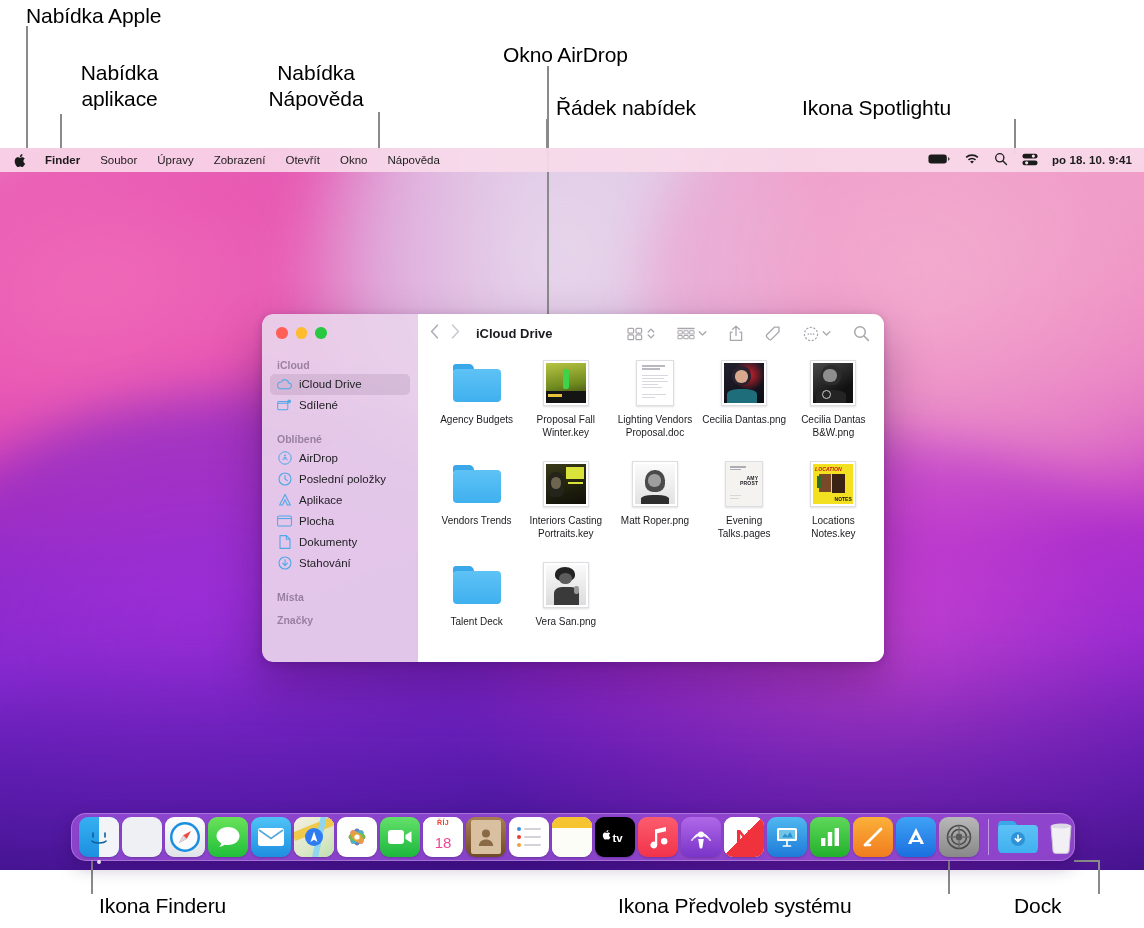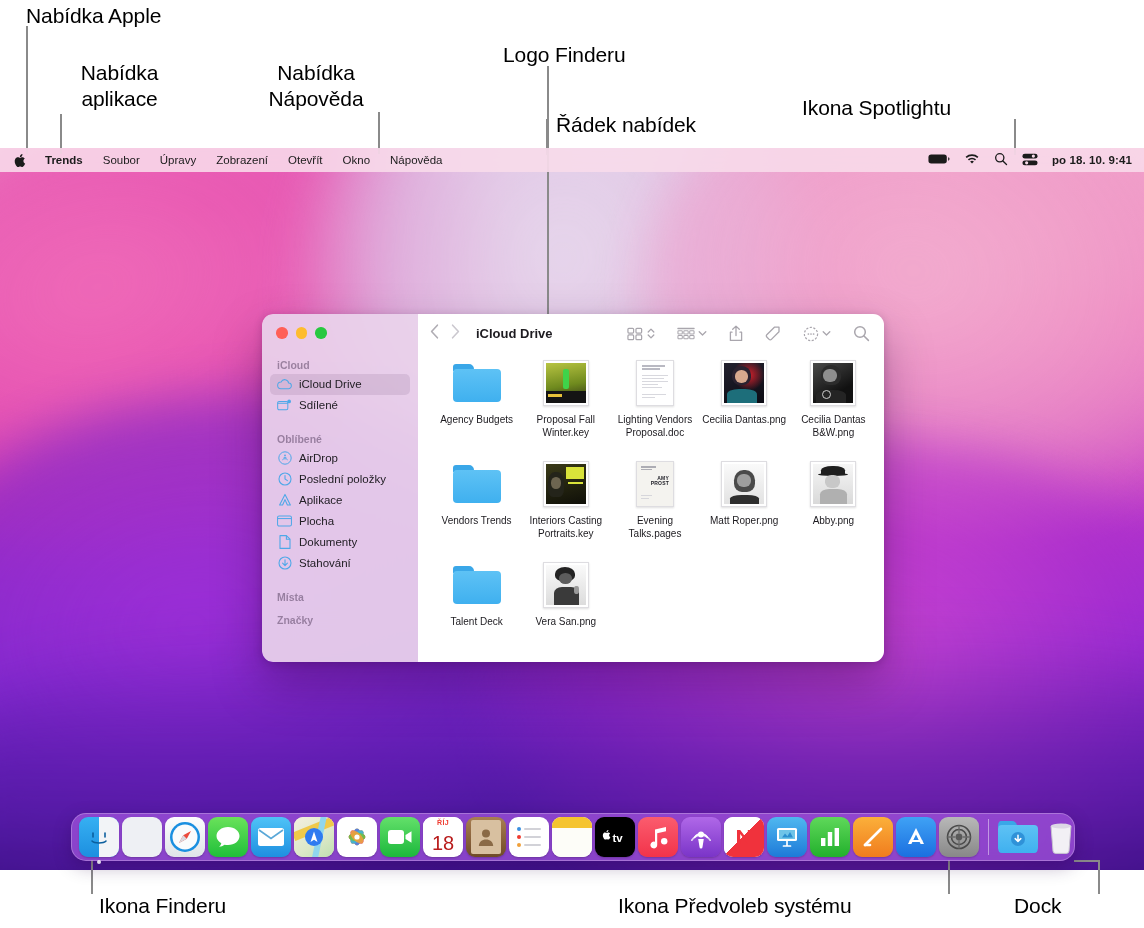--- a/index.html
+++ b/index.html
@@ -199,21 +199,21 @@
   <div class="blob b6"></div>
 </div>
 
 <div id="menubar">
   <div class="mb-left">
     <div class="mb-apple">
       <svg width="13" height="15" viewBox="0 0 14 16">
           <path fill="#1b1b1b" d="M11.2 8.5c0-1.7 1.4-2.5 1.5-2.6-0.8-1.2-2.1-1.3-2.5-1.4-1.1-0.1-2.1 0.6-2.6 0.6-0.5 0-1.4-0.6-2.3-0.6-1.2 0-2.3 0.7-2.9 1.8-1.2 2.1-0.3 5.3 0.9 7 0.6 0.8 1.3 1.8 2.2 1.7 0.9 0 1.2-0.6 2.3-0.6 1.1 0 1.3 0.6 2.3 0.5 0.9 0 1.5-0.8 2.1-1.7 0.7-1 0.9-1.9 0.9-1.9C13.1 11.3 11.2 10.5 11.2 8.5zM9.5 3.3C10 2.7 10.3 1.9 10.2 1 9.5 1.1 8.6 1.5 8.1 2.1 7.7 2.7 7.3 3.5 7.4 4.3 8.2 4.4 9 3.9 9.5 3.3z"></path>
         </svg>
     </div>
-    <div class="mb-item bold">Trends</div>
+    <div class="mb-item bold">Finder</div>
     <div class="mb-item">Soubor</div>
     <div class="mb-item">Úpravy</div>
     <div class="mb-item">Zobrazení</div>
     <div class="mb-item">Otevřít</div>
     <div class="mb-item">Okno</div>
     <div class="mb-item">Nápověda</div>
   </div>
   <div class="mb-right">
     <span>
       <svg width="22" height="12" viewBox="0 0 24 12">
@@ -510,61 +510,61 @@
             <div style="position:absolute;right:4%;top:8%;width:46%;height:30%;background:#d9e33a"></div>
             <div style="position:absolute;right:6%;top:46%;width:38%;height:5%;background:#d9e33a"></div>
           </div>
             </div>
         </div>
         <div class="fname">Interiors Casting Portraits.key</div>
       </div>
 
       <div class="fcell">
         <div class="fthumb">
+          <div class="ph">
+              <div class="ph-in" style="position:relative;overflow:hidden;background:#f2f2f2">
+            <div style="position:absolute;inset:0;background:linear-gradient(180deg,#fafafa 0%,#e2e2e2 100%)"></div>
+            <div style="position:absolute;left:24%;top:14%;width:52%;height:56%;background:#4a4a4a;border-radius:46% 46% 38% 38%"></div>
+            <div style="position:absolute;left:32%;top:26%;width:34%;height:32%;background:#9e9e9e;border-radius:46%"></div>
+            <div style="position:absolute;left:14%;bottom:0;width:72%;height:22%;background:#2e2e2e;border-radius:40% 40% 0 0"></div>
+          </div>
+            </div>
+        </div>
+        <div class="fname">Matt Roper.png</div>
+      </div>
+
+      <div class="fcell">
+        <div class="fthumb">
           <div class="doc" style="padding:4px 4px;background:#f4f3ef">
             <div style="height:1.5px;background:#adadb4;width:55%;margin-bottom:1px"></div>
             <div style="height:1.5px;background:#adadb4;width:38%;margin-bottom:6px"></div>
             <div style="font-size:5px;font-weight:700;color:#22222a;text-align:right;line-height:1.05;letter-spacing:.2px">AMY<br>PROST</div>
             <div style="height:1px;background:#d6d6db;width:40%;margin-top:8px;margin-bottom:2px"></div>
             <div style="height:1px;background:#d6d6db;width:30%;margin-bottom:2px"></div>
             <div style="font-size:4px;color:#55555e;margin-top:7px">06.07.2021</div>
           </div>
         </div>
         <div class="fname">Evening Talks.pages</div>
       </div>
 
       <div class="fcell">
         <div class="fthumb">
           <div class="ph">
-              <div class="ph-in" style="position:relative;overflow:hidden;background:#f2f2f2">
-            <div style="position:absolute;inset:0;background:linear-gradient(180deg,#fafafa 0%,#e2e2e2 100%)"></div>
-            <div style="position:absolute;left:24%;top:14%;width:52%;height:56%;background:#4a4a4a;border-radius:46% 46% 38% 38%"></div>
-            <div style="position:absolute;left:32%;top:26%;width:34%;height:32%;background:#9e9e9e;border-radius:46%"></div>
-            <div style="position:absolute;left:14%;bottom:0;width:72%;height:22%;background:#2e2e2e;border-radius:40% 40% 0 0"></div>
+              <div class="ph-in" style="position:relative;overflow:hidden;background:#f2e021">
+            <div style="position:absolute;left:4%;top:5%;font-size:5.2px;font-weight:700;color:#c01818;font-style:italic">LOCATION</div>
+            <div style="position:absolute;left:14%;top:26%;width:30%;height:44%;background:#7a4a28"></div>
+            <div style="position:absolute;left:46%;top:24%;width:34%;height:48%;background:#3a2314"></div>
+            <div style="position:absolute;left:8%;top:30%;width:10%;height:30%;background:#2e6b2a"></div>
+            <div style="position:absolute;right:4%;bottom:4%;font-size:5px;font-weight:700;color:#111">NOTES</div>
           </div>
             </div>
         </div>
-        <div class="fname">Matt Roper.png</div>
-      </div>
-
-
-      <div class="fcell">
-        <div class="fthumb">
-          <div class="ph">
-              <div class="ph-in" style="position:relative;overflow:hidden;background:#ececec">
-            <div style="position:absolute;inset:0;background:linear-gradient(180deg,#f6f6f6 0%,#d9d9d9 100%)"></div>
-            <div style="position:absolute;left:20%;top:6%;width:58%;height:22%;background:#1f1f1f;border-radius:48% 48% 14% 14%"></div>
-            <div style="position:absolute;left:12%;top:22%;width:74%;height:8%;background:#1f1f1f;border-radius:50%"></div>
-            <div style="position:absolute;left:30%;top:27%;width:36%;height:32%;background:#c8c8c8;border-radius:44%"></div>
-            <div style="position:absolute;left:16%;bottom:0;width:68%;height:38%;background:#b0b0b0;border-radius:34% 34% 0 0"></div>
-          </div>
-            </div>
-        </div>
-        <div class="fname">Abby.png</div>
-      </div>
+        <div class="fname">Locations Notes.key</div>
+      </div>
+
 
 
       <div class="fcell">
         <div class="fthumb">
             <div class="folder"></div>
           </div>
         <div class="fname">Talent Deck</div>
       </div>
 
       <div class="fcell">
@@ -660,21 +660,21 @@
 
   <div class="dico" style="background:linear-gradient(180deg,#63e06a 0%,#1cb83c 100%)">
     <svg width="26" height="18" viewBox="0 0 26 18">
         <rect x="1" y="2" width="16" height="14" rx="3" fill="#fff"></rect>
         <path d="M18.5 7 24.5 3.2v11.6L18.5 11z" fill="#fff"></path>
       </svg>
   </div>
 
   <div class="dico" style="background:#fff;flex-direction:column;padding:0">
     <div style="width:100%;height:11px;background:#fff;color:#ef3b30;font-size:7px;font-weight:700;display:flex;align-items:center;justify-content:center;letter-spacing:.3px">ŘÍJ</div>
-    <div style="flex:1;width:100%;display:flex;align-items:center;justify-content:center;font-size:20px;font-weight:400;color:#b91c1c;line-height:1">18</div>
+    <div style="flex:1;width:100%;display:flex;align-items:center;justify-content:center;font-size:15px;font-weight:400;color:#ec4899;line-height:1">18</div>
   </div>
 
   <div class="dico" style="background:linear-gradient(180deg,#a97f52 0%,#6f4a28 100%)">
     <div style="width:30px;height:34px;background:#d8c0a0;border-radius:2px;display:flex;align-items:center;justify-content:center">
       <svg width="18" height="20" viewBox="0 0 18 20">
           <circle cx="9" cy="6.5" r="4" fill="#8a6a46"></circle>
           <path d="M1.8 19c0-4 3.2-6.6 7.2-6.6s7.2 2.6 7.2 6.6z" fill="#8a6a46"></path>
         </svg>
     </div>
   </div>
@@ -795,24 +795,24 @@
 <div class="leader" style="left:26px; top:26px; height:128px;"></div>
 
 <div class="anno center" style="left:57px; top:60px; width:125px;">Nabídka
 aplikace</div>
 <div class="leader" style="left:60px; top:114px; height:40px;"></div>
 
 <div class="anno center" style="left:240px; top:60px; width:152px;">Nabídka
 Nápověda</div>
 <div class="leader" style="left:378px; top:112px; height:42px;"></div>
 
-<div class="anno" style="left:503px; top:42px;">Logo Finderu</div>
+<div class="anno" style="left:503px; top:42px;">Okno AirDrop</div>
 <div class="leader" style="left:547px; top:66px; height:249px;"></div>
 
-<div class="anno" style="left:556px; top:112px;">Řádek nabídek</div>
+<div class="anno" style="left:556px; top:95px;">Řádek nabídek</div>
 <div class="leader" style="left:546px; top:119px; height:36px;"></div>
 
 <div class="anno" style="left:802px; top:95px;">Ikona Spotlightu</div>
 <div class="leader" style="left:1014px; top:119px; height:36px;"></div>
 
 <div class="leader" style="left:91px; top:860px; height:34px;"></div>
 <div class="anno" style="left:99px; top:893px;">Ikona Finderu</div>
 
 <div class="leader" style="left:948px; top:860px; height:34px;"></div>
 <div class="anno" style="left:618px; top:893px;">Ikona Předvoleb systému</div>

